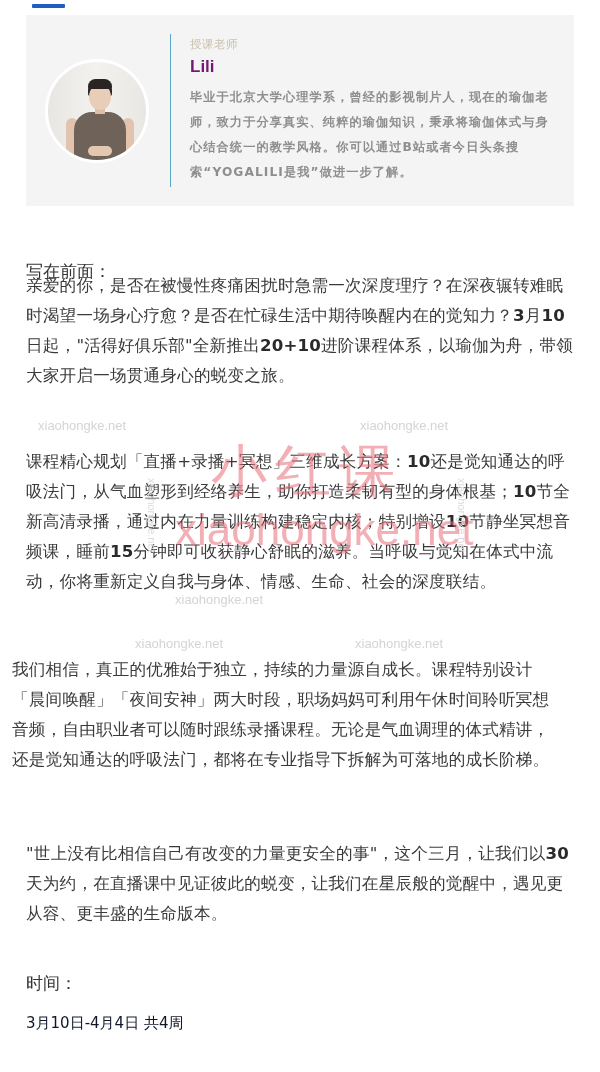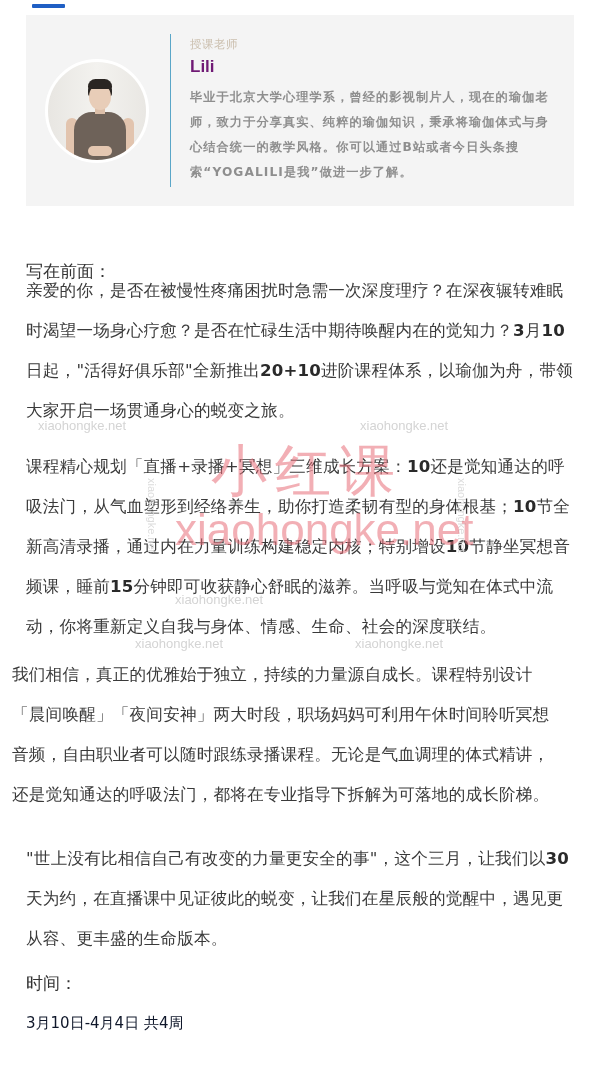--- a/index.html
+++ b/index.html
@@ -66,21 +66,21 @@
       position: absolute; left: 164px; top: 70px; width: 368px;
       font-size: 12.2px; line-height: 25px; color: #8e8e8e;
       letter-spacing: 1.1px;
       font-weight: bold;
     }
     .section-heading {
       font-size: 17px; font-weight: normal; color: #333333;
       line-height: 26px;
     }
     .paragraph {
-      font-size: 16.6px; line-height: 40px; color: #3a3a3a;
+      font-size: 16.6px; line-height: 30px; color: #3a3a3a;
       letter-spacing: 0.2px;
     }
     .paragraph b { font-weight: bold; color: #2a2a2a; }
 
     .h1 { position: absolute; top: 258px; left: 26px; }
     .p1 { position: absolute; top: 271px; left: 26px; width: 548px; }
     .p2 { position: absolute; top: 447px; left: 26px; width: 548px; }
     .p3 { position: absolute; top: 655px; left: 12px; width: 548px; }
     .p4 { position: absolute; top: 839px; left: 26px; width: 548px; }
     .h2 { position: absolute; top: 970px; left: 26px; }

